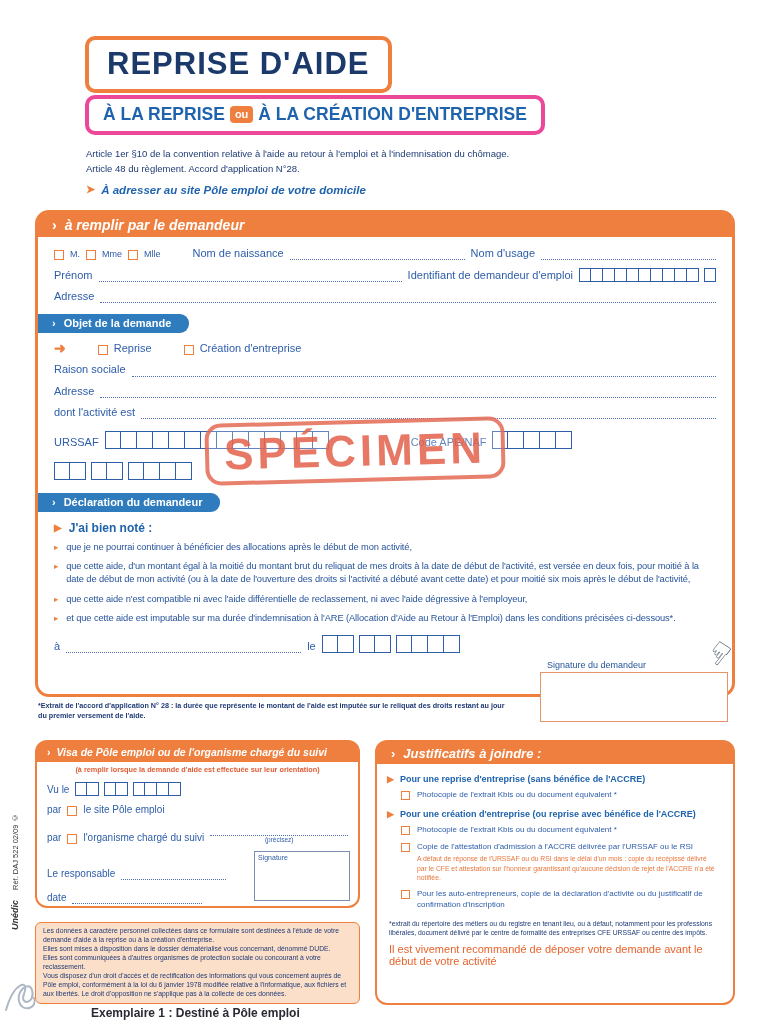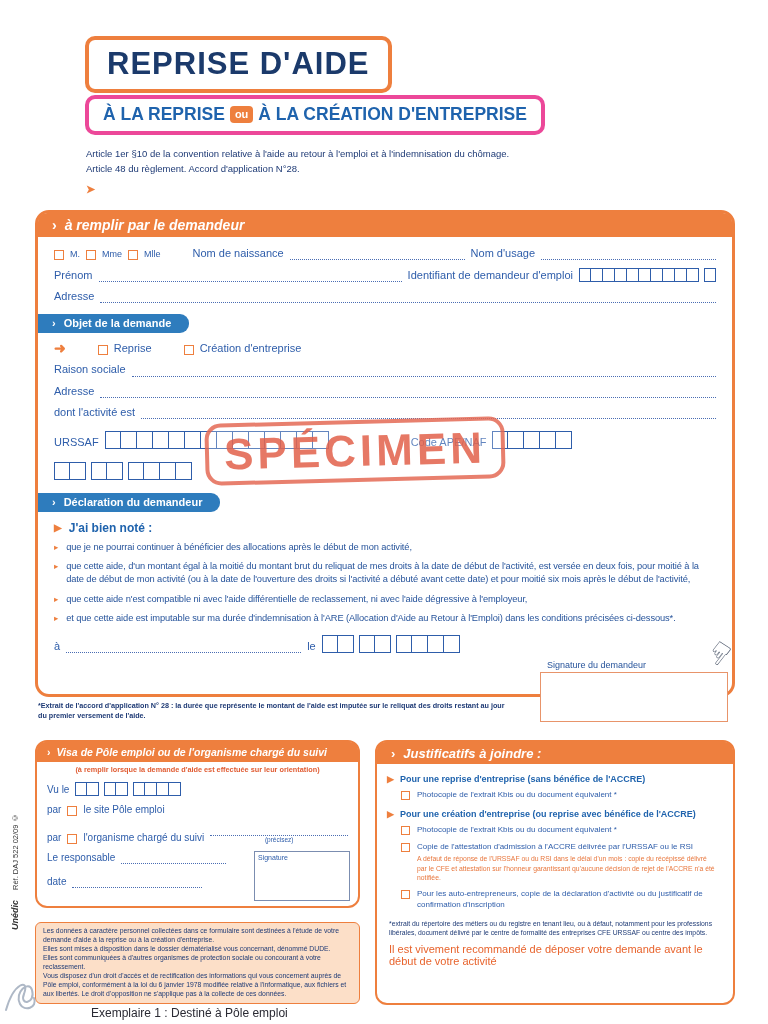--- a/index.html
+++ b/index.html
@@ -86,41 +86,42 @@
   .just-foot { margin:8px 0 0 2px; font-size:6.8px; color:#1e3a75; line-height:1.4; }
   .just-reco { margin:5px 0 16px 2px; color:#e8632c; font-weight:normal; font-size:11px; }
 
   
   .privacy-box { position:absolute; left:35px; top:922px; width:325px; height:82px; background:#fcdfc8;
     border:1.5px solid #ee7f3e; border-radius:6px; padding:4px 7px; font-size:6.8px; color:#1e3a75;
     line-height:1.32; overflow:hidden; }
   .privacy-box p { margin:0; }
 
   
-  .footer-line { position:absolute; left:55px; top:1006px; font-size:12px; font-weight:normal; color:#2a2a33;padding-left:36px; }
+  .footer-line { position:absolute; left:55px; top:1006px; font-size:12px; font-weight:bold; color:#2a2a33;padding-left:36px; }
   .side-ref { position:absolute; left:10px; top:770px; height:160px; writing-mode:vertical-rl; transform:rotate(180deg);
     font-size:7.5px; color:#333; display:flex; align-items:center; gap:10px; }
   .side-ref .brand { font-weight:bold; font-style:italic; font-size:9px; }
   .scribble { position:absolute; left:0px; top:948px; }
 </style>
 </head>
 <body>
 
 <div class="page">
 
   <div class="title-box">REPRISE D'AIDE</div>
   <div class="subtitle-box">
     <span>À LA REPRISE</span><span class="ou">ou</span><span>À LA CRÉATION D'ENTREPRISE</span>
   </div>
   <div class="articles">
     <div>Article 1er §10 de la convention relative à l'aide au retour à l'emploi et à l'indemnisation du chômage.</div>
     <div>Article 48 du règlement. Accord d'application N°28.</div>
   </div>
   <div class="send-note">
     <span class="send-ic">➤</span>
+    <span>À adresser au site Pôle emploi de votre domicile</span>
   </div>
 
   <div class="main-box">
     <div class="box-hdr">
       <span class="chev">›</span>
       <span>à remplir par le demandeur</span>
     </div>
     <div class="main-body">
 
       <div class="frow">
@@ -340,21 +341,21 @@
       <div class="frow">
         <span class="lbl">par</span>
         <span class="cb"></span>
         <span class="lbl">l'organisme chargé du suivi</span>
         <span class="precisez-wrap">
           <span class="dots" style="width:100%"></span>
           <span class="precisez">(précisez)</span>
         </span>
       </div>
 
-      <div class="frow" style="margin-top:8px">
+      <div class="frow" style="margin-top:24px">
         <span class="lbl">Le responsable</span>
         <span class="dots" style="max-width:105px"></span>
       </div>
 
       <div class="frow" style="margin-top:12px">
         <span class="lbl">date</span>
         <span class="dots" style="max-width:130px"></span>
       </div>
 
       <div class="visa-sig-box">

